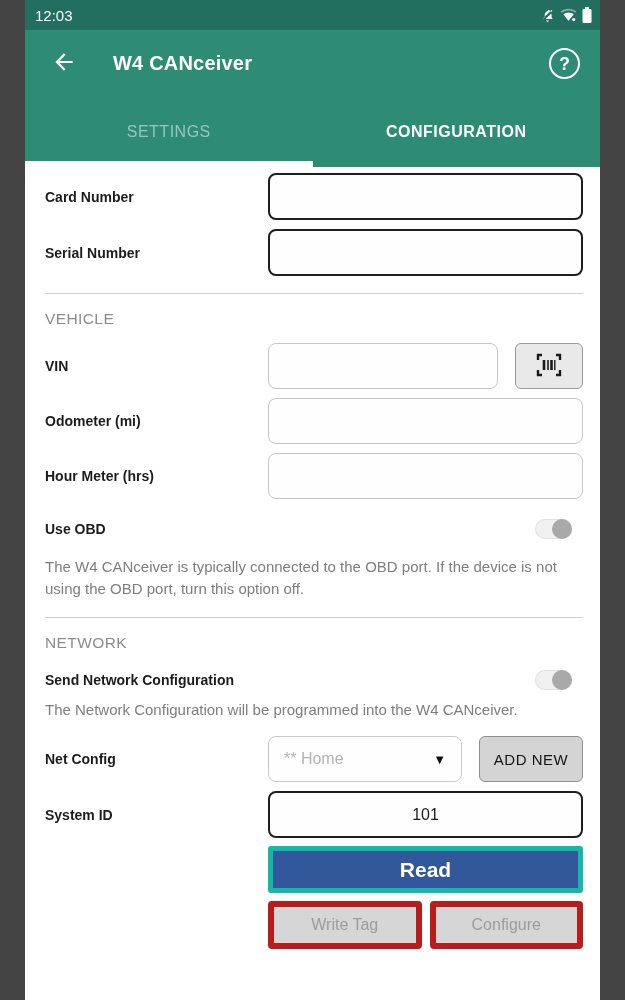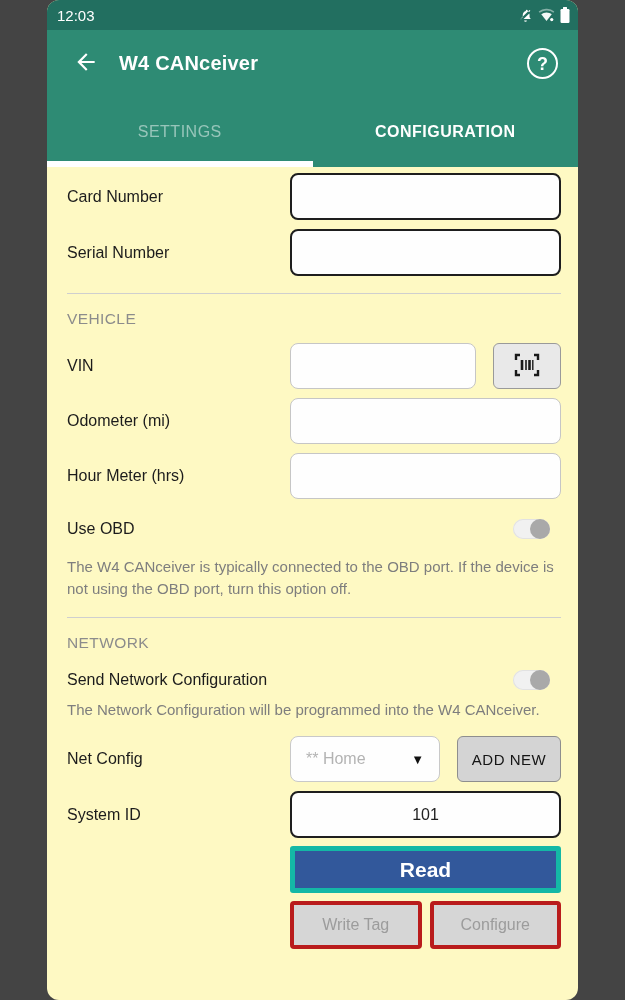--- a/index.html
+++ b/index.html
@@ -1,38 +1,38 @@
 <!DOCTYPE html>
 <html><head>
 <meta charset="utf-8">
 <style>
   * { margin:0; padding:0; box-sizing:border-box; }
   html,body { background:#444; }
   body { font-family:"Liberation Sans", sans-serif; }
   .screen{
-    width:531px; height:1000px; margin:0 auto; background:#fef9c3;
-    overflow:hidden; position:relative;border-radius:12px;
+    width:575px; height:1000px; margin:0 auto; background:#ffffff;
+    overflow:hidden; position:relative;
   }
   
   .status-bar{
     height:30px; background:#226F60; color:#fff;
     display:flex; align-items:center; justify-content:space-between;
     padding:0 8px 0 10px; font-size:15px;
   }
   .status-icons{ display:flex; align-items:center; gap:5px; }
   .status-icons svg{ display:block; }
   
   .app-bar{ background:#2E8B74; }
   .app-bar-row{ height:67px; display:flex; align-items:center; padding:0 20px; }
   .back-btn{
     background:none; border:none; width:34px; height:34px; cursor:pointer;
     display:flex; align-items:center; justify-content:center; margin-left:2px;
   }
   .title{
-    color:#fff; font-size:20px; font-weight:bold; margin-left:16px;
+    color:#fff; font-size:20px; font-weight:bold; margin-left:32px;
     letter-spacing:0.2px; flex:1;
   }
   .help-btn{
     background:none; border:2.5px solid #fff; border-radius:50%;
     width:31px; height:31px; color:#fff; font-size:18px; font-weight:bold;
     display:flex; align-items:center; justify-content:center; cursor:pointer;
     line-height:1;
   }
   
   .tabs{ display:flex; height:70px; position:relative; }
@@ -42,21 +42,21 @@
   }
   .tab.active{ color:#fff; font-weight:bold; }
   .tab.inactive{ color:rgba(255,255,255,0.5); font-weight:normal; }
   .tab-indicator{
     position:absolute; bottom:0; left:0; width:50%; height:6px; background:#ffffff;
   }
   
   .content{ padding-bottom:20px; }
   .row{ display:flex; align-items:center; padding:0 17px 0 20px; }
   .row .label{
-    flex:0 0 223px; font-size:16px; font-weight:normal; color:#1c1c1c;
+    flex:0 0 223px; font-size:14px; font-weight:bold; color:#1c1c1c;
   }
   .row .control{ flex:1; display:flex; align-items:center; gap:17px; }
   .text-input{
     width:100%; height:47px; background:#fefefe; border-radius:8px;
     font-size:16px; color:#222; padding:0 13px; outline:none;
     font-family:"Liberation Sans", sans-serif;
   }
   .text-input.dark{ border:2px solid #1e1e1e;text-align:center; }
   .text-input.light{ border:1px solid #c6c6c6; height:46px; }
   .divider{ border-top:1px solid #cfcfcf; margin:17px 17px 0 20px; }
@@ -97,21 +97,21 @@
     letter-spacing:0.5px; cursor:pointer; font-family:"Liberation Sans", sans-serif;
   }
   .actions{ margin:8px 17px 0 243px; }
   .btn-read{
     width:100%; height:47px; background:#32589B; border:5px solid #14b8a6;
     border-radius:3px; color:#fff; font-size:21px; font-weight:600;
     cursor:pointer; font-family:"Liberation Sans", sans-serif;
   }
   .actions-row2{ display:flex; gap:8px; margin-top:8px; }
   .btn-disabled{
-    flex:1; height:48px; background:#d6d6d6; border:4px solid #b91c1c;
+    flex:1; height:48px; background:#d6d6d6; border:6px solid #b91c1c;
     border-radius:4px; color:#9c9c9c; font-size:16px; cursor:default;
     font-family:"Liberation Sans", sans-serif;
   }
   .mt6{margin-top:6px;} .mt9{margin-top:9px;} .mt12{margin-top:12px;}
   .mt15{margin-top:15px;} .mt16{margin-top:16px;}
 </style>
 </head>
 <body>
 
 <div class="screen">

